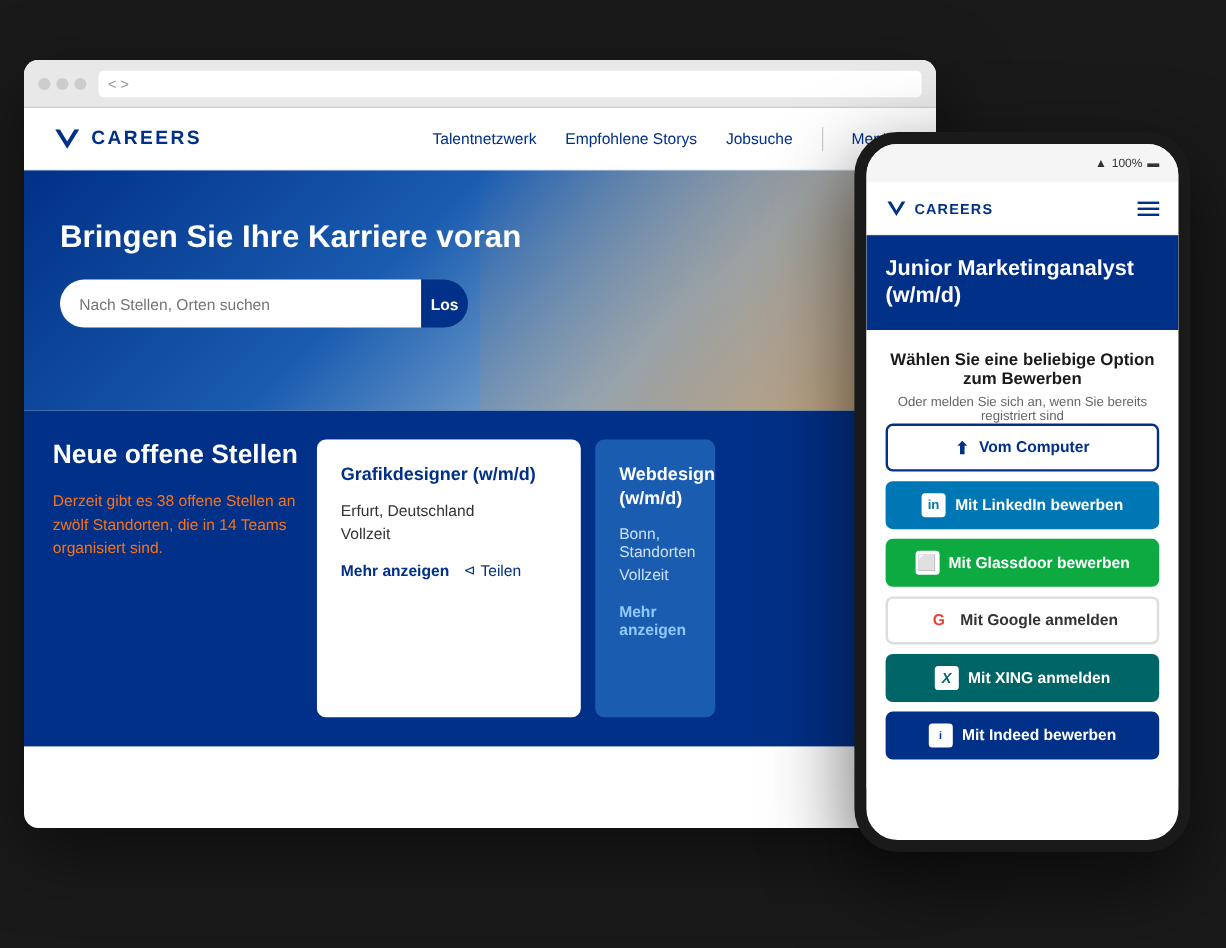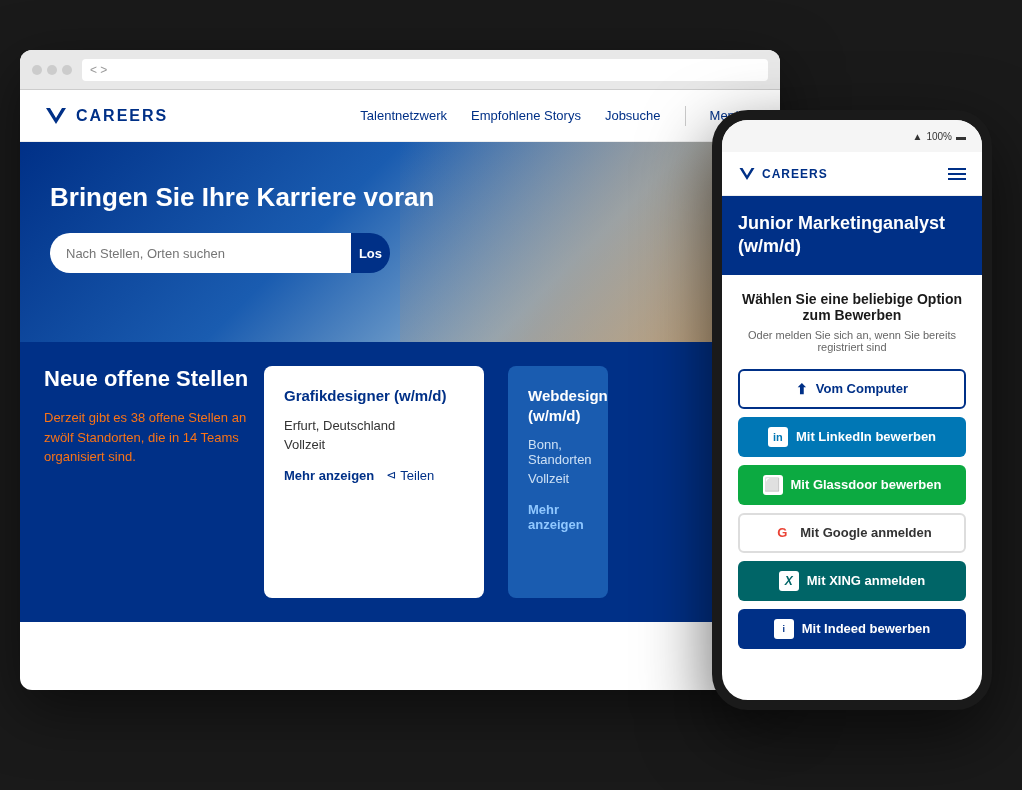--- a/index.html
+++ b/index.html
@@ -208,21 +208,21 @@
     }
 
     .jobs-desc {
       font-size: 13px;
       color: #f97316;
       line-height: 1.5;
     }
 
     .job-cards {
       display: flex;
-      gap: 24px;
+      gap: 12px;
       flex: 1;
       overflow: hidden;
     }
 
     .job-card {
       background: #fff;
       border-radius: 8px;
       padding: 20px;
       width: 220px;
       flex-shrink: 0;
@@ -387,21 +387,20 @@
       font-weight: 700;
       color: #1a1a1a;
       text-align: center;
       margin-bottom: 6px;
     }
 
     .apply-subtext {
       font-size: 11px;
       color: #666;
       text-align: center;
-      margin-bottom: 16px;
     }
 
     .apply-btn {
       width: 100%;
       height: 40px;
       border-radius: 6px;
       border: none;
       display: flex;
       align-items: center;
       justify-content: center;

